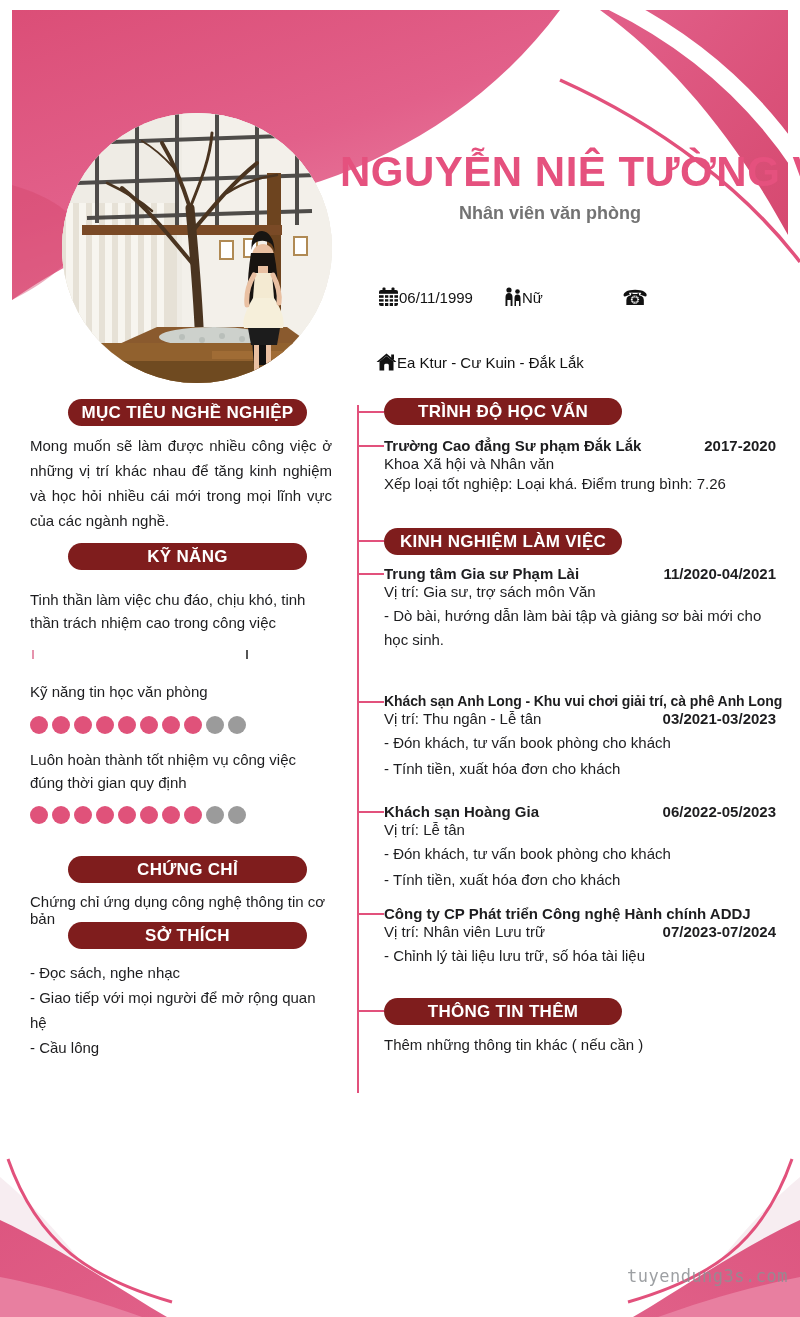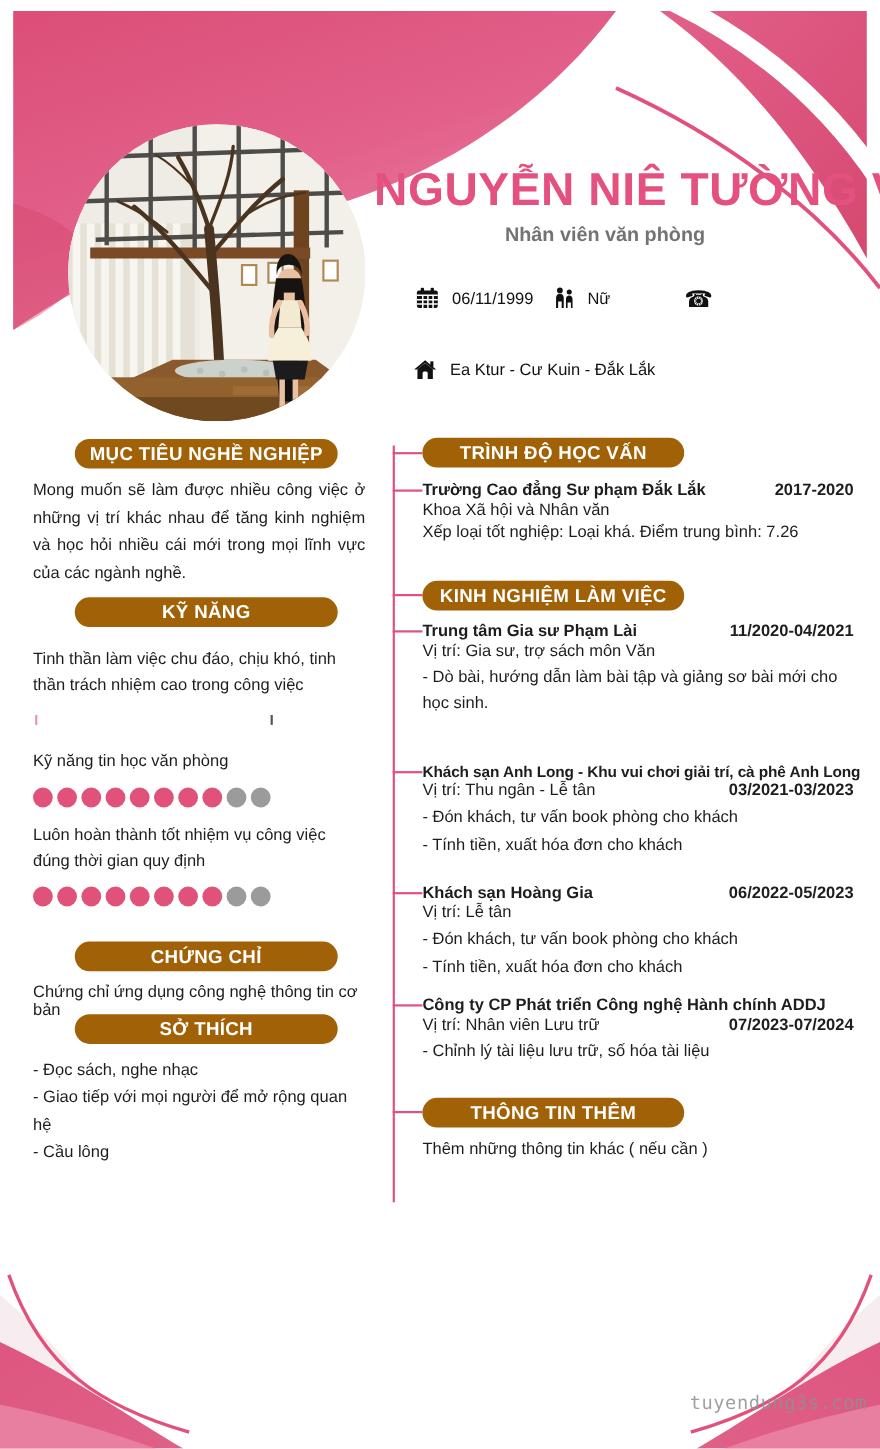--- a/index.html
+++ b/index.html
@@ -9,29 +9,29 @@
   .deco { position:absolute; pointer-events:none; }
 
   
   .photo-wrap { position:absolute; left:62px; top:113px; width:270px; height:270px; border-radius:50%; overflow:hidden; background:#efece5; }
 
   
   .name { position:absolute; left:340px; top:148px; width:420px; text-align:center;
           font-size:42px; font-weight:bold; color:#E5517E; letter-spacing:.5px; white-space:nowrap; }
   .job  { position:absolute; left:340px; top:203px; width:420px; text-align:center;
           font-size:18px; font-weight:bold; color:#737373; }
-  .inforow { position:absolute; display:flex; align-items:center; gap:12px; font-size:15px; color:#111; }
+  .inforow { position:absolute; display:flex; align-items:center; gap:0; font-size:15px; color:#111;margin-top:26px; }
   .ir-dob   { left:378px; top:261px; }
   .ir-gender{ left:504px; top:261px; }
   .ir-phone { left:622px; top:261px; }
   .ir-addr  { left:376px; top:327px; }
   .glyph-phone { font-family:"DejaVu Sans", sans-serif; font-size:21px; line-height:22px; color:#111; }
 
   
-  .pill { position:absolute; height:27px; border-radius:14px; background:#a16207;
+  .pill { position:absolute; height:27px; border-radius:14px; background:#7f1d1d;
           color:#fff; font-weight:bold; font-size:17px; letter-spacing:.3px;
           display:flex; align-items:center; justify-content:center; white-space:nowrap; }
   .pill-l { left:68px;  width:239px; }
   .pill-r { left:384px; width:238px; }
 
   
   .ltext { position:absolute; left:30px; width:302px; font-size:15px; color:#1d1d1f; }
   .just  { text-align:justify; line-height:25px; }
   .lh23  { line-height:23px; }
   .dots  { position:absolute; left:30px; display:flex; gap:4px; }

